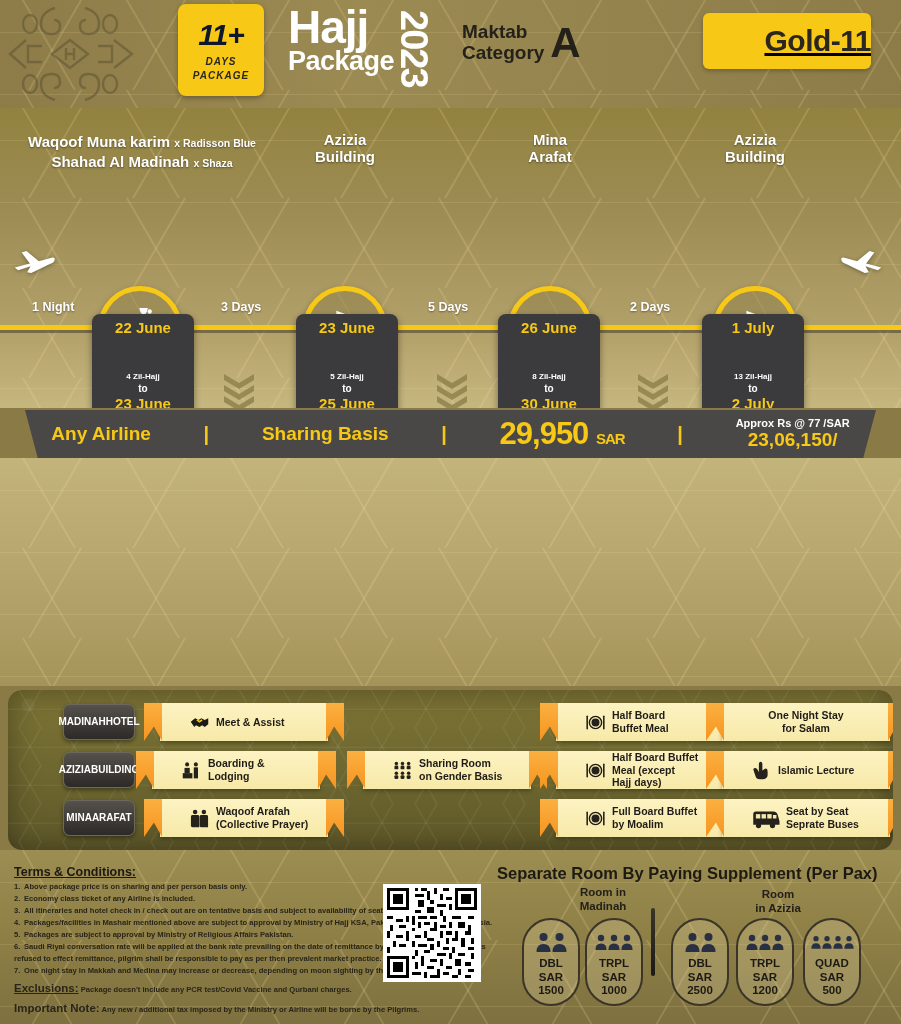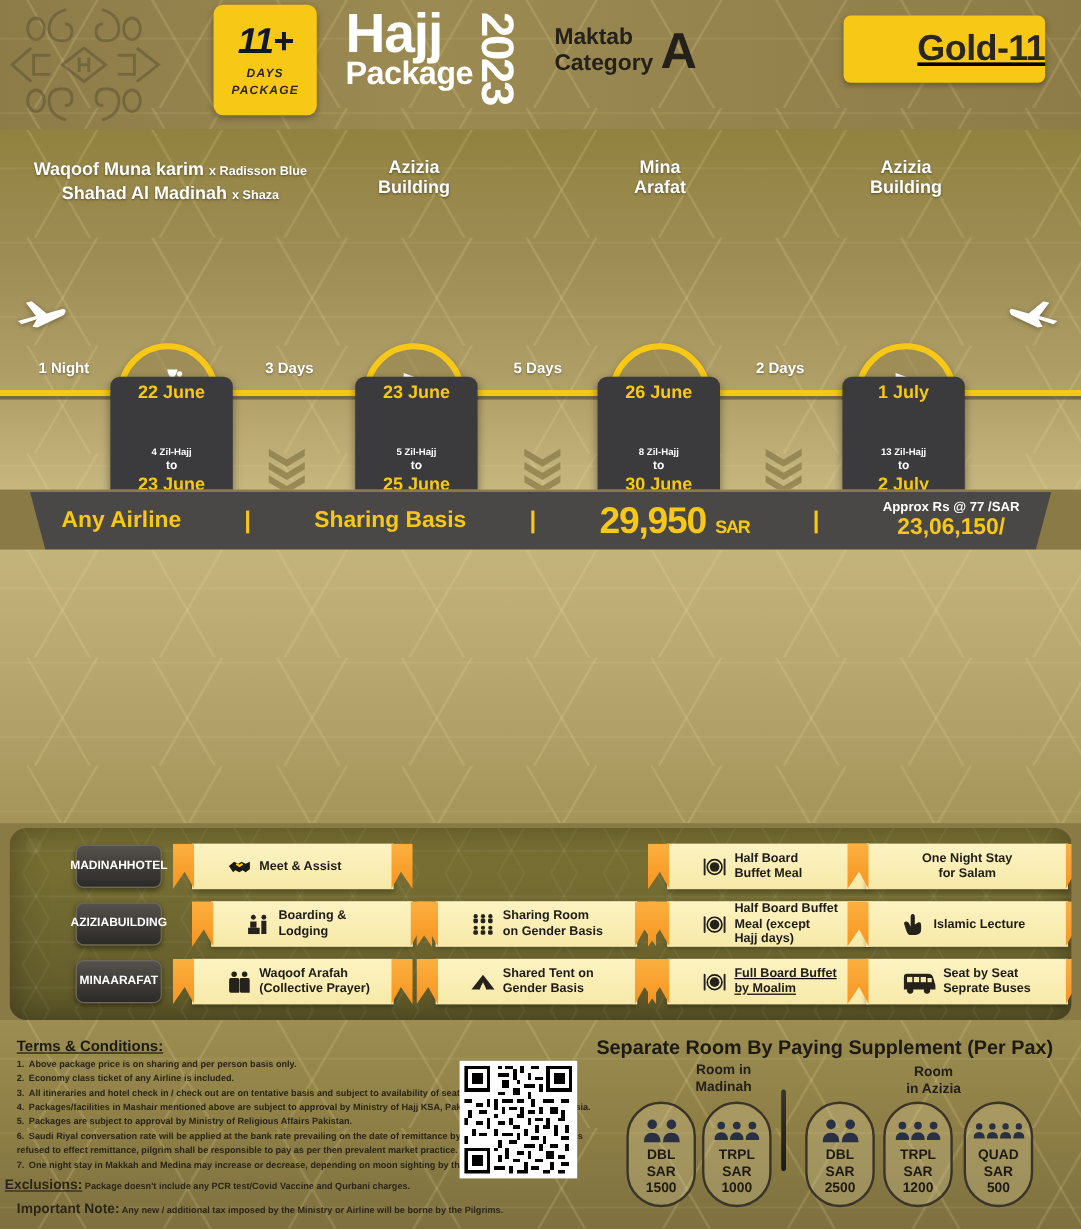--- a/index.html
+++ b/index.html
@@ -173,21 +173,21 @@
     position:absolute; left:0; top:850px; width:901px; height:174px;
     background:linear-gradient(180deg,#9c8d52 0%, #8e7f46 50%, #7e7140 100%);
     overflow:hidden;
   }
   .tc-title { position:absolute; left:14px; top:15px; font-size:12.5px; font-weight:bold;
     color:#1d1a13; text-decoration:underline; }
   .tc-list { position:absolute; left:14px; top:31px; width:500px; }
   .tc-list li { list-style:none; font-size:7.6px; font-weight:bold; color:#2a2519;
     line-height:1.58; }
   .tc-list li span.n { display:inline-block; width:10px; }
-  .tc-excl { position:absolute; left:4px; top:132px; font-size:7.6px; color:#2a2519; font-weight:bold;}
+  .tc-excl { position:absolute; left:14px; top:132px; font-size:7.6px; color:#2a2519; font-weight:bold;}
   .tc-excl b.h { font-size:11.5px; text-decoration:underline; }
   .tc-note { position:absolute; left:14px; top:152px; font-size:7.6px; color:#2a2519; font-weight:bold;}
   .tc-note b.h { font-size:11.5px; }
 
   .qr { position:absolute; left:383px; top:884px; width:98px; height:98px; background:#fff; padding:4px;}
   .qr svg { width:90px; height:90px; }
 
   .sup-title { position:absolute; left:497px; top:864px; font-size:16.5px; font-weight:bold; color:#1d1a13; }
   .sup-sub { position:absolute; font-size:11.5px; font-weight:bold; color:#24201a;
     text-align:center; line-height:1.2;}
@@ -459,21 +459,21 @@
     </div>
     <div class="ribbon" style="left:714px; top:13px; justify-content:center; padding-left:16px;">
       <div class="rib-l"></div>
       <div class="rtxt" style="text-align:center; width:100%;">
           <div>One Night Stay</div>
           <div>for Salam</div>
         </div>
       <div class="rib-r"></div>
     </div>
 
-    <div class="ribbon" style="left:168px; top:61px;">
+    <div class="ribbon" style="left:144px; top:61px;">
       <div class="rib-l"></div>
       <div class="ricon">
         <svg viewBox="0 0 24 24">
             <circle cx="7" cy="5" r="2.3"></circle>
             <path d="M4 9 h6 v6 H4z"></path>
             <rect x="2" y="15" width="11" height="6"></rect>
             <circle cx="17" cy="5" r="2.3"></circle>
             <path d="M14.6 8.4 h4.8 v12.6 h-4.8z"></path>
           </svg>
       </div>
@@ -546,35 +546,21 @@
             <circle cx="17" cy="4.5" r="2.6"></circle>
             <path d="M13.6 8 h6.8 q1.4 0 1.4 2 v12 h-8.2 q-1.4 0-1.4-2 V10 q0-2 1.4-2z"></path>
           </svg>
       </div>
       <div class="rtxt">
           <div>Waqoof Arafah</div>
           <div>(Collective Prayer)</div>
         </div>
       <div class="rib-r"></div>
     </div>
-    <div class="ribbon" style="left:355px; top:109px;">
-      <div class="rib-l"></div>
-      <div class="ricon">
-        <svg viewBox="0 0 24 24">
-            <path d="M12 5 L23 19 H15 L12 12 L9 19 H1 Z"></path>
-            <path d="M12 13 q2.5 3 3 6 h-6 q.5-3 3-6z" fill="#f6e9a8"></path>
-          </svg>
-      </div>
-      <div class="rtxt">
-          <div>Shared Tent on</div>
-          <div>Gender Basis</div>
-        </div>
-      <div class="rib-r"></div>
-    </div>
-    <div class="ribbon" style="left:548px; top:109px;text-decoration:underline;">
+    <div class="ribbon" style="left:548px; top:109px;">
       <div class="rib-l"></div>
       <div class="ricon">
         <svg viewBox="0 0 24 24">
             <circle cx="12" cy="12" r="7" fill="none" stroke="#1c1a16" stroke-width="1.6"></circle>
             <circle cx="12" cy="12" r="4.6"></circle>
             <rect x="1.6" y="4" width="1.8" height="16" rx=".9"></rect>
             <rect x="20.6" y="4" width="1.8" height="16" rx=".9"></rect>
           </svg>
       </div>
       <div class="rtxt">

